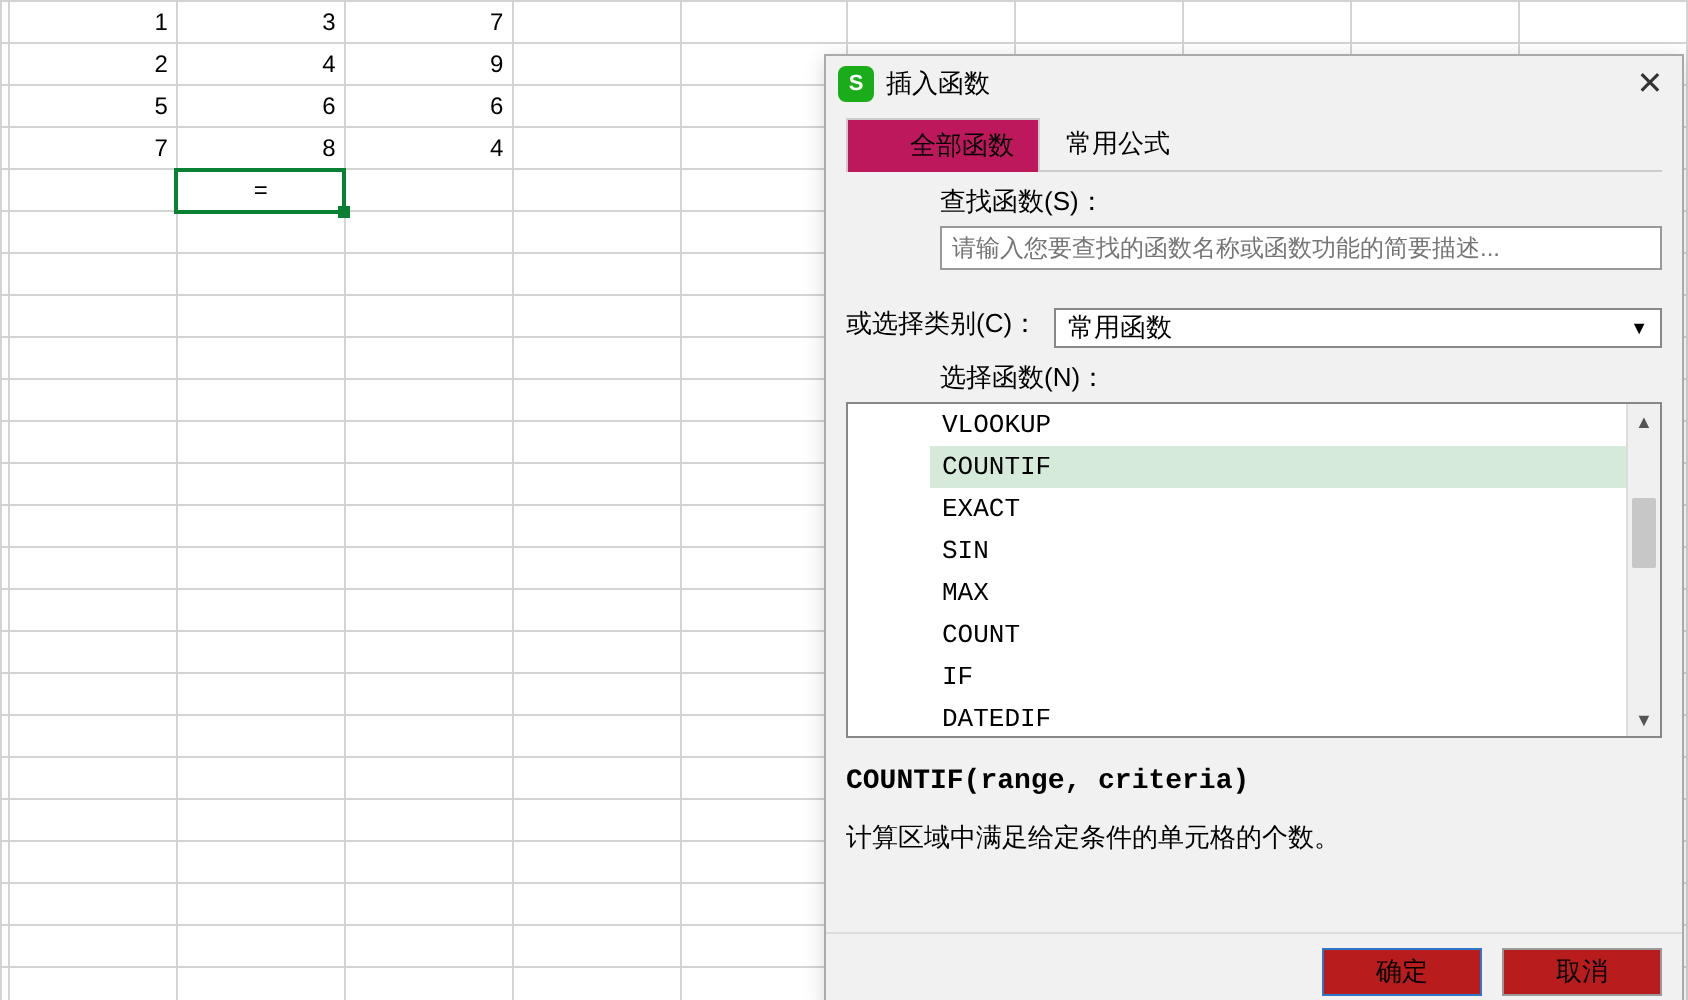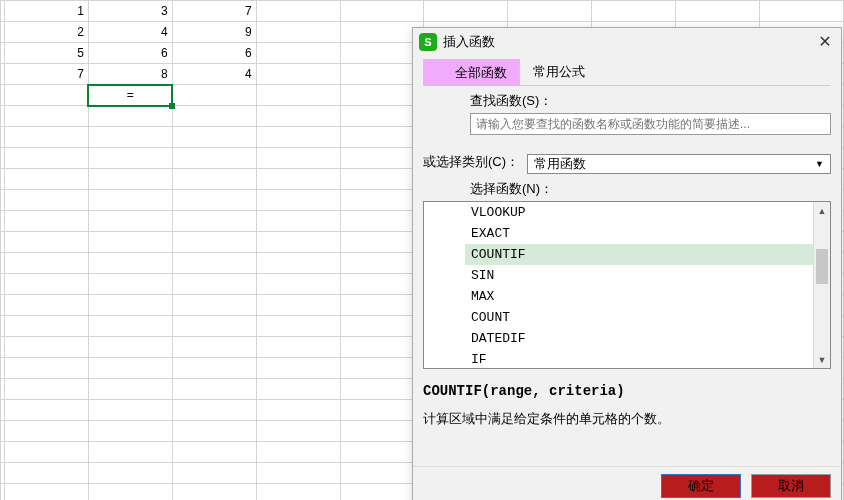--- a/index.html
+++ b/index.html
@@ -111,21 +111,21 @@
     .tab {
       padding: 4px 12px;
       border: 1px solid transparent;
       border-bottom: none;
       font-size: 13px;
       cursor: pointer;
       line-height: 18px;
     }
     .tab.active {
       border-color: #ccc;
-      background: #f0abfc;
+      background: #be185d;
       position: relative;
       top: 1px;
       padding-left: 31px;
     }
     
     .field-row {
       margin-top: 6px;
       margin-left: 47px;
     }
     .field-label {
@@ -602,27 +602,27 @@
       </div>
     </div>
 
     <div class="field-row">
       <span class="field-label">选择函数(N)：</span>
     </div>
 
     <div class="function-list-wrapper">
       <div class="function-list" id="function-list">
           <div class="function-item">VLOOKUP</div>
+          <div class="function-item selected">COUNTIF</div>
           <div class="function-item">EXACT</div>
-          <div class="function-item selected">COUNTIF</div>
           <div class="function-item">SIN</div>
           <div class="function-item">MAX</div>
           <div class="function-item">COUNT</div>
+          <div class="function-item">IF</div>
           <div class="function-item">DATEDIF</div>
-          <div class="function-item">IF</div>
         </div>
       <div class="scrollbar">
         <div class="scroll-arrow">▲</div>
         <div class="scroll-track">
           <div class="scroll-thumb"></div>
         </div>
         <div class="scroll-arrow">▼</div>
       </div>
     </div>
 

